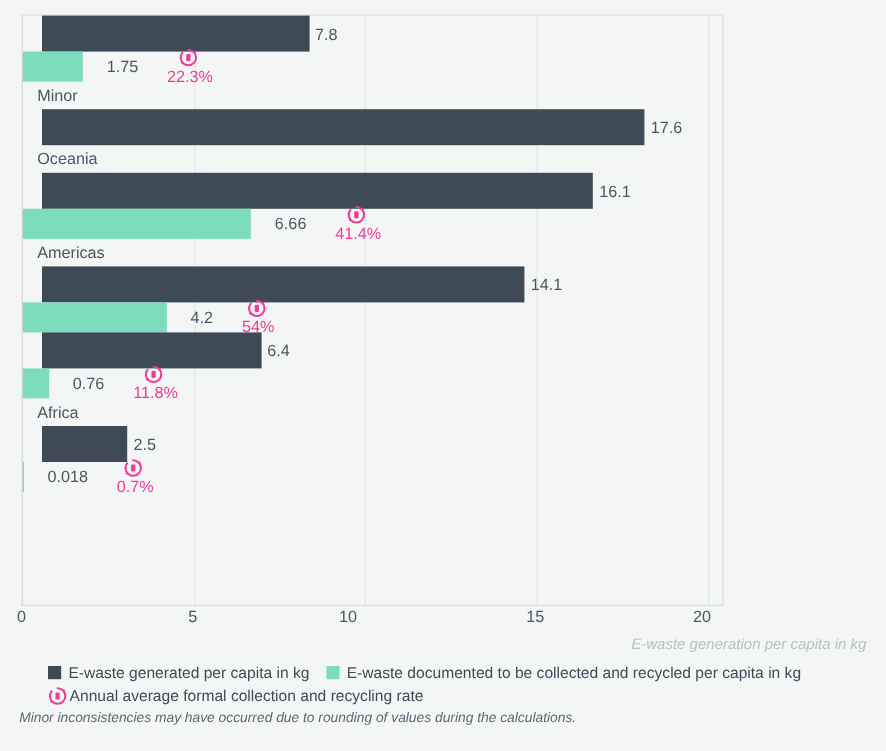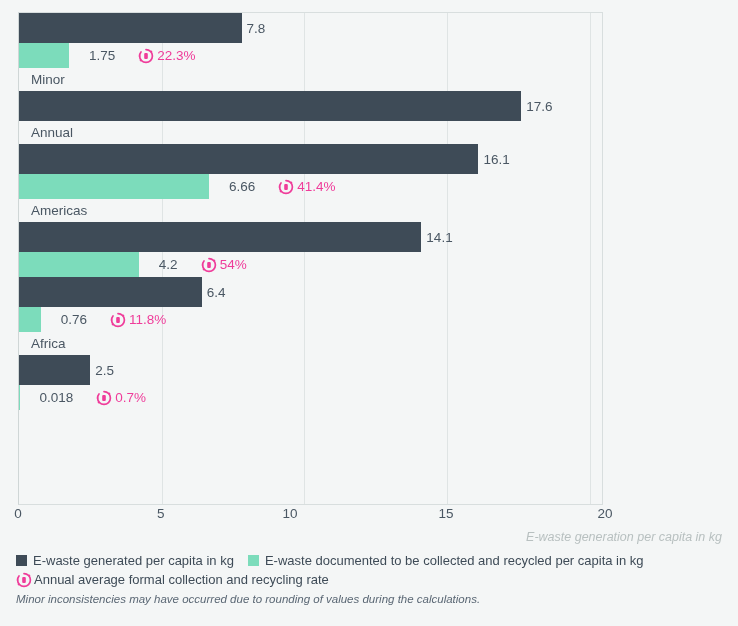--- a/index.html
+++ b/index.html
@@ -52,21 +52,21 @@
     font-size: 13.5px;
     color: #4a5763;
     white-space: nowrap;
   }
 
   .bar-line {
     position: relative;
     display: flex;
     align-items: center;
   }
-  .bar-line.dark { height: 30px; }
+  .bar-line.dark { height: 30px; margin-left: 16px; }
   .bar-line.teal { height: 25px; gap: 15px; }
 
   .bar {
     height: 100%;
     flex: 0 0 auto;
   }
   .bar.dark { background: #3e4b57; }
   .bar.teal { background: #7cdcbb; }
 
   .val {
@@ -78,20 +78,21 @@
   .pct {
     font-size: 13.5px;
     color: #ef3c9a;
     white-space: nowrap;
     margin-left: 1px;
   }
   .rec-wrap {
     display: inline-flex;
     align-items: center;
     margin-left: 8px;
+    flex-direction: column;
   }
   .rec-icon {
     width: 16px; height: 16px;
     display: inline-block;
     flex: 0 0 auto;
     margin-right: 2px;
   }
 
   
   .axis { position: absolute; left: 18px; top: 506px; width: 585px; height: 22px; z-index: 3; }
@@ -119,20 +120,21 @@
     left: 16px;
     top: 551px;
     right: 8px;
     z-index: 3;
   }
   .legend-row {
     display: flex;
     align-items: center;
     height: 19px;
     white-space: nowrap;
+    margin-left: 24px;
   }
   .legend-item { display: flex; align-items: center; margin-right: 14px; }
   .swatch { width: 11px; height: 11px; flex: 0 0 auto; margin-right: 6px; }
   .swatch.dark { background: #3e4b57; }
   .swatch.teal { background: #7cdcbb; }
   .legend-text { font-size: 13px; color: #3e4b57; }
 
   .footnote {
     position: absolute;
     left: 16px;
@@ -177,21 +179,21 @@
           </div>
         </div>
         <div class="group">
           <div class="cat-label">Minor</div>
           <div class="bar-line dark">
             <div class="bar dark" style="width: 502.244px;"></div>
             <span class="val">17.6</span>
           </div>
         </div>
         <div class="group">
-          <div class="cat-label">Annual</div>
+          <div class="cat-label">Oceania</div>
           <div class="bar-line dark">
             <div class="bar dark" style="width: 459.439px;"></div>
             <span class="val">16.1</span>
           </div>
           <div class="bar-line teal">
             <div class="bar teal" style="width: 190.054px;"></div>
             <span class="val">6.66</span>
             <span class="rec-wrap">
               <span class="rec-icon"><svg viewBox="0 0 16 16" width="16" height="16" aria-hidden="true">
                   <path d="M8 1.6 A6.4 6.4 0 0 1 14.4 8 A6.4 6.4 0 0 1 8 14.4 A6.4 6.4 0 0 1 1.6 8" fill="none" stroke="#ef3c9a" stroke-width="1.7" stroke-linecap="round"></path>
@@ -267,21 +269,21 @@
           </div>
         </div>
       </div>
   </div>
 
   <div class="axis" id="axis">
       <div class="tick" style="left: 0px;">0</div>
       <div class="tick" style="left: 142.683px;">5</div>
       <div class="tick" style="left: 272px;">10</div>
       <div class="tick" style="left: 428.049px;">15</div>
-      <div class="tick" style="left: 587px;">20</div>
+      <div class="tick" style="left: 567px;">20</div>
     </div>
 
   <div class="axis-title">E-waste generation per capita in kg</div>
 
   <div class="legend">
     <div class="legend-row">
       <div class="legend-item">
         <span class="swatch dark"></span>
         <span class="legend-text">E-waste generated per capita in kg</span>
       </div>

